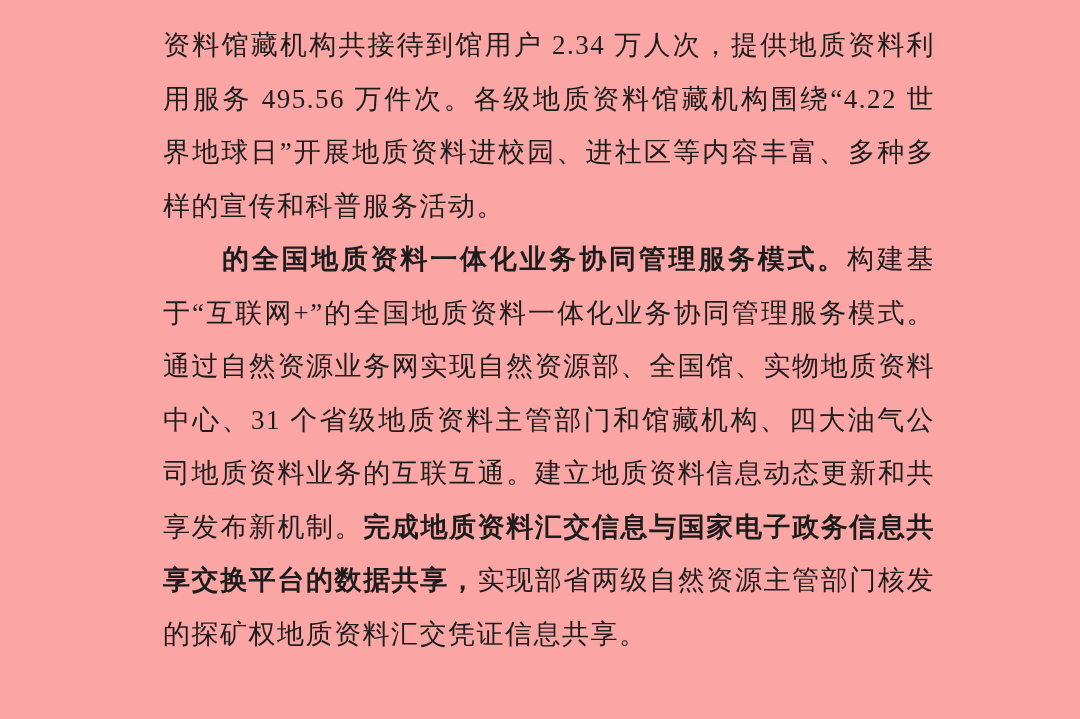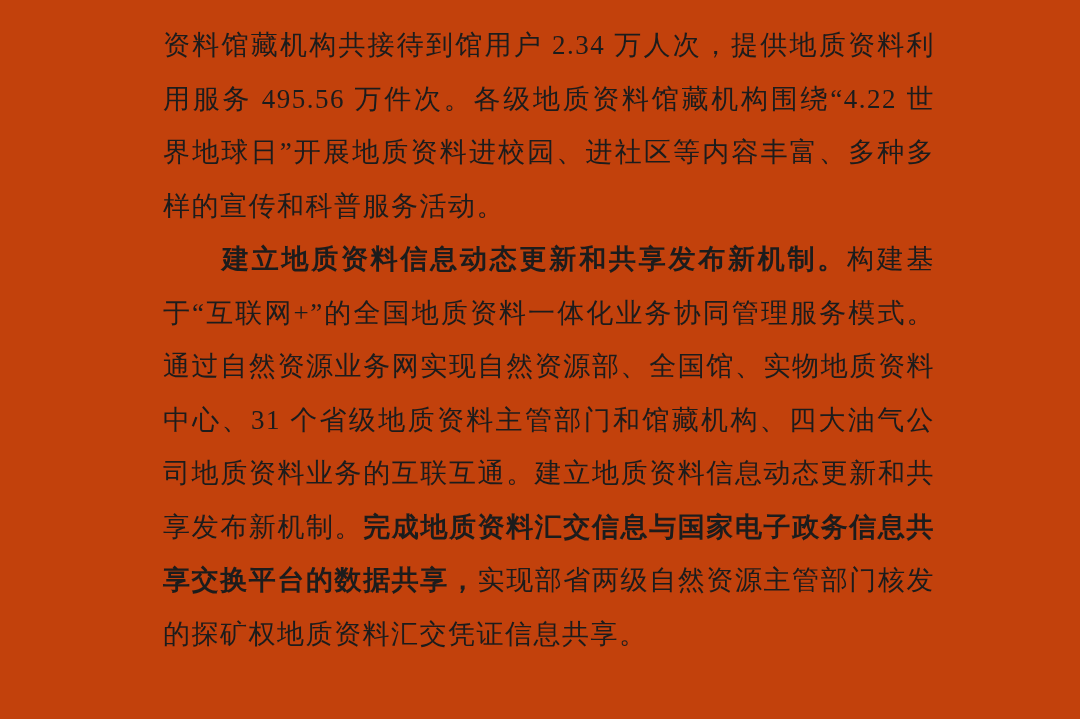--- a/index.html
+++ b/index.html
@@ -4,21 +4,21 @@
 <style>
   html, body {
     margin: 0;
     padding: 0;
     background: #ffffff;
   }
   .page {
     position: relative;
     width: 1080px;
     height: 719px;
-    background: #c2410c;
+    background: #fca5a5;
     overflow: hidden;
     font-family: "Liberation Serif", "DejaVu Serif", serif;
   }
   .text-block {
     position: absolute;
     left: 163px;
     top: 19px;
     width: 772px;
     color: #1c1c1c;
     font-size: 27px;
@@ -40,15 +40,15 @@
   .regular-run {
     font-weight: normal;
   }
 </style>
 </head>
 <body>
 
 <div class="page">
   <div class="text-block">
     <p class="para"><span class="regular-run">资料馆藏机构共接待到馆用户 2.34 万人次，提供地质资料利用服务 495.56 万件次。各级地质资料馆藏机构围绕“4.22 世界地球日”开展地质资料进校园、进社区等内容丰富、多种多样的宣传和科普服务活动。</span></p>
-    <p class="para indent"><span class="bold-run">建立地质资料信息动态更新和共享发布新机制。</span><span class="regular-run">构建基于“互联网+”的全国地质资料一体化业务协同管理服务模式。通过自然资源业务网实现自然资源部、全国馆、实物地质资料中心、31 个省级地质资料主管部门和馆藏机构、四大油气公司地质资料业务的互联互通。建立地质资料信息动态更新和共享发布新机制。</span><span class="bold-run">完成地质资料汇交信息与国家电子政务信息共享交换平台的数据共享，</span><span class="regular-run">实现部省两级自然资源主管部门核发的探矿权地质资料汇交凭证信息共享。</span></p>
+    <p class="para indent"><span class="bold-run">的全国地质资料一体化业务协同管理服务模式。</span><span class="regular-run">构建基于“互联网+”的全国地质资料一体化业务协同管理服务模式。通过自然资源业务网实现自然资源部、全国馆、实物地质资料中心、31 个省级地质资料主管部门和馆藏机构、四大油气公司地质资料业务的互联互通。建立地质资料信息动态更新和共享发布新机制。</span><span class="bold-run">完成地质资料汇交信息与国家电子政务信息共享交换平台的数据共享，</span><span class="regular-run">实现部省两级自然资源主管部门核发的探矿权地质资料汇交凭证信息共享。</span></p>
   </div>
 </div>
 
 </body></html>

